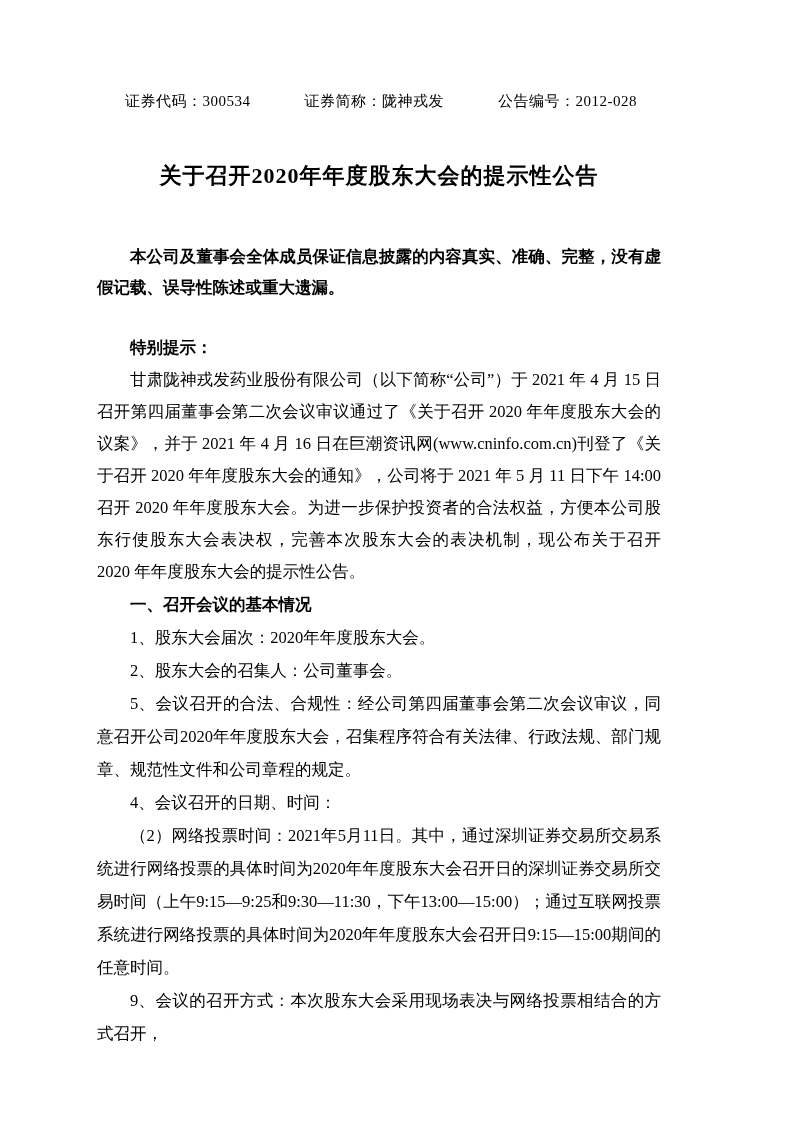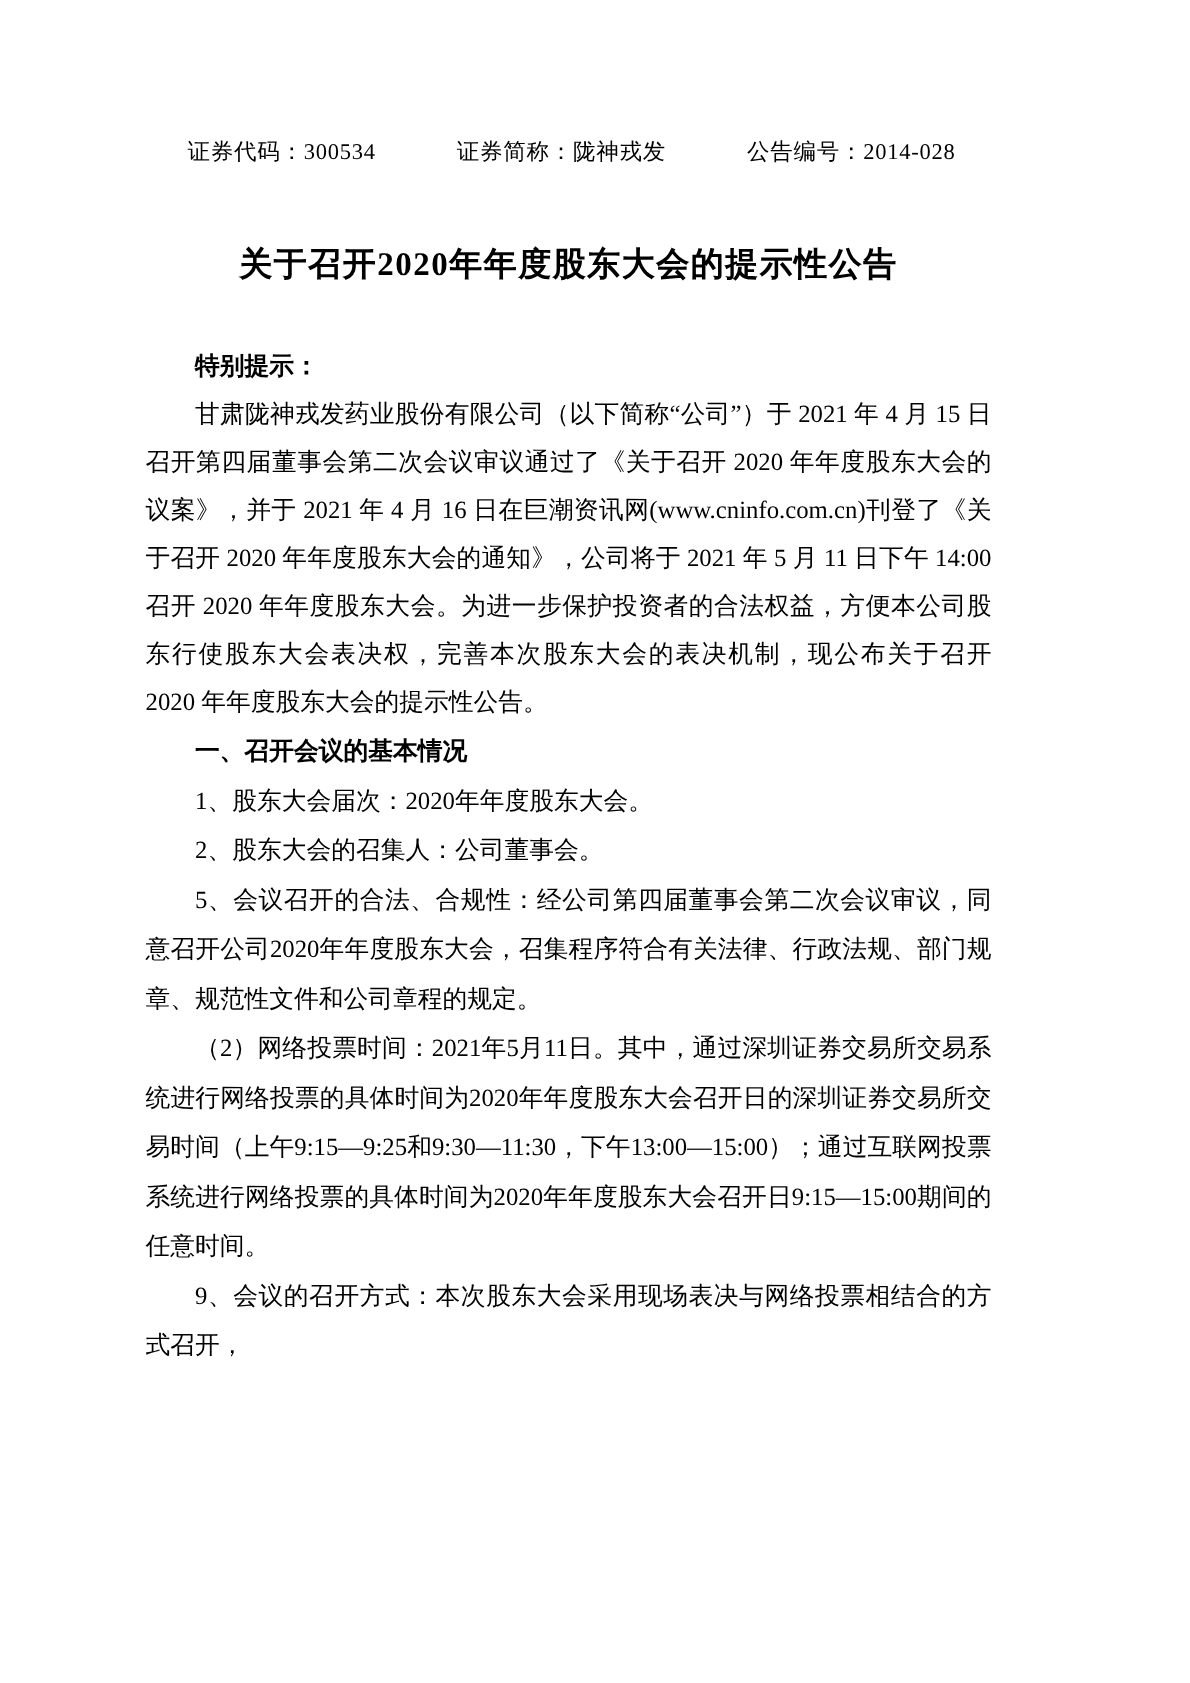--- a/index.html
+++ b/index.html
@@ -64,33 +64,35 @@
   }
 </style>
 </head>
 <body>
 
 <div class="page">
 
   <div class="doc-header">
     <span>证券代码：300534</span>
     <span>证券简称：陇神戎发</span>
-    <span>公告编号：2014-028</span>
+    <span>公告编号：2012-028</span>
   </div>
 
   <div class="title-block">
     <div class="title-line">关于召开2020年年度股东大会的提示性公告</div>
   </div>
 
+  <p class="para statement indent bold">本公司及董事会全体成员保证信息披露的内容真实、准确、完整，没有虚假记载、误导性陈述或重大遗漏。</p>
 
   <p class="para indent bold notice-label">特别提示：</p>
 
   <p class="para intro indent">甘肃陇神戎发药业股份有限公司（以下简称“公司”）于 2021 年 4 月 15 日召开第四届董事会第二次会议审议通过了《关于召开 2020 年年度股东大会的议案》，并于 2021 年 4 月 16 日在巨潮资讯网(www.cninfo.com.cn)刊登了《关于召开 2020 年年度股东大会的通知》，公司将于 2021 年 5 月 11 日下午 14:00 召开 2020 年年度股东大会。为进一步保护投资者的合法权益，方便本公司股东行使股东大会表决权，完善本次股东大会的表决机制，现公布关于召开 2020 年年度股东大会的提示性公告。</p>
 
   <p class="para indent bold">一、召开会议的基本情况</p>
 
   <p class="para indent">1、股东大会届次：2020年年度股东大会。</p>
   <p class="para indent">2、股东大会的召集人：公司董事会。</p>
   <p class="para indent">5、会议召开的合法、合规性：经公司第四届董事会第二次会议审议，同意召开公司2020年年度股东大会，召集程序符合有关法律、行政法规、部门规章、规范性文件和公司章程的规定。</p>
+  <p class="para indent">4、会议召开的日期、时间：</p>
   <p class="para indent">（2）网络投票时间：2021年5月11日。其中，通过深圳证券交易所交易系统进行网络投票的具体时间为2020年年度股东大会召开日的深圳证券交易所交易时间（上午9:15—9:25和9:30—11:30，下午13:00—15:00）；通过互联网投票系统进行网络投票的具体时间为2020年年度股东大会召开日9:15—15:00期间的任意时间。</p>
   <p class="para indent">9、会议的召开方式：本次股东大会采用现场表决与网络投票相结合的方式召开，</p>
 
 </div>
 
 </body></html>

